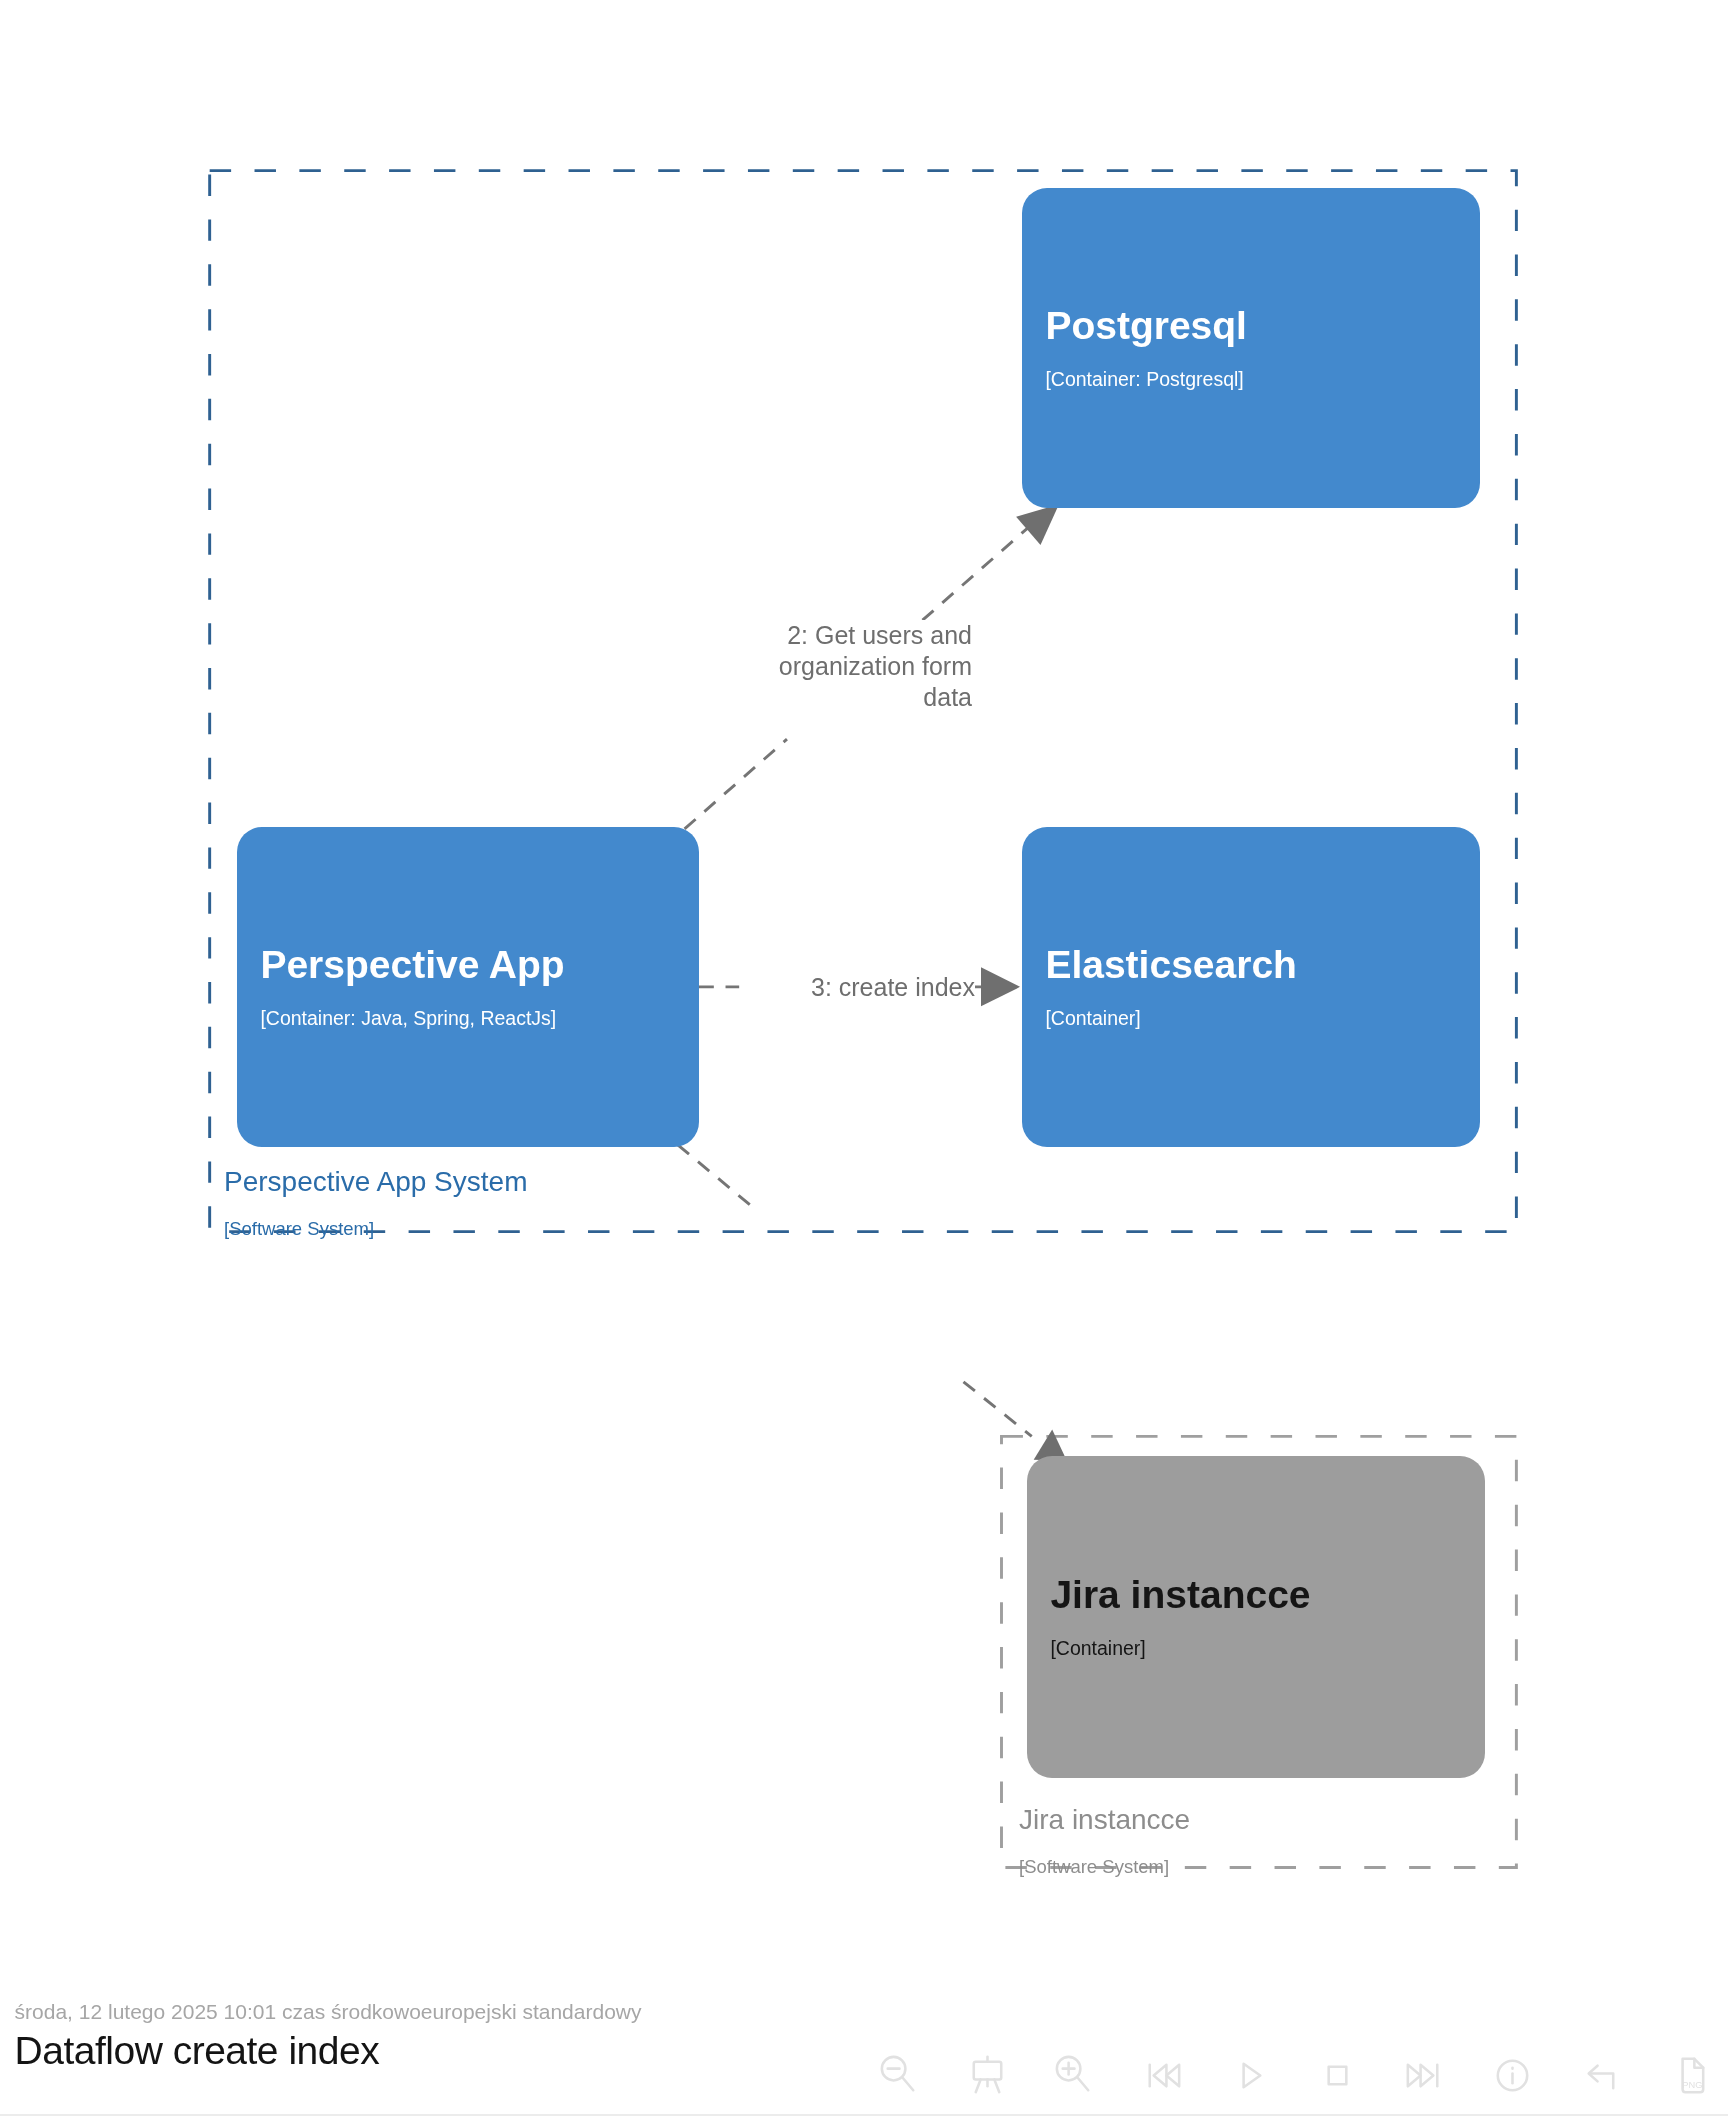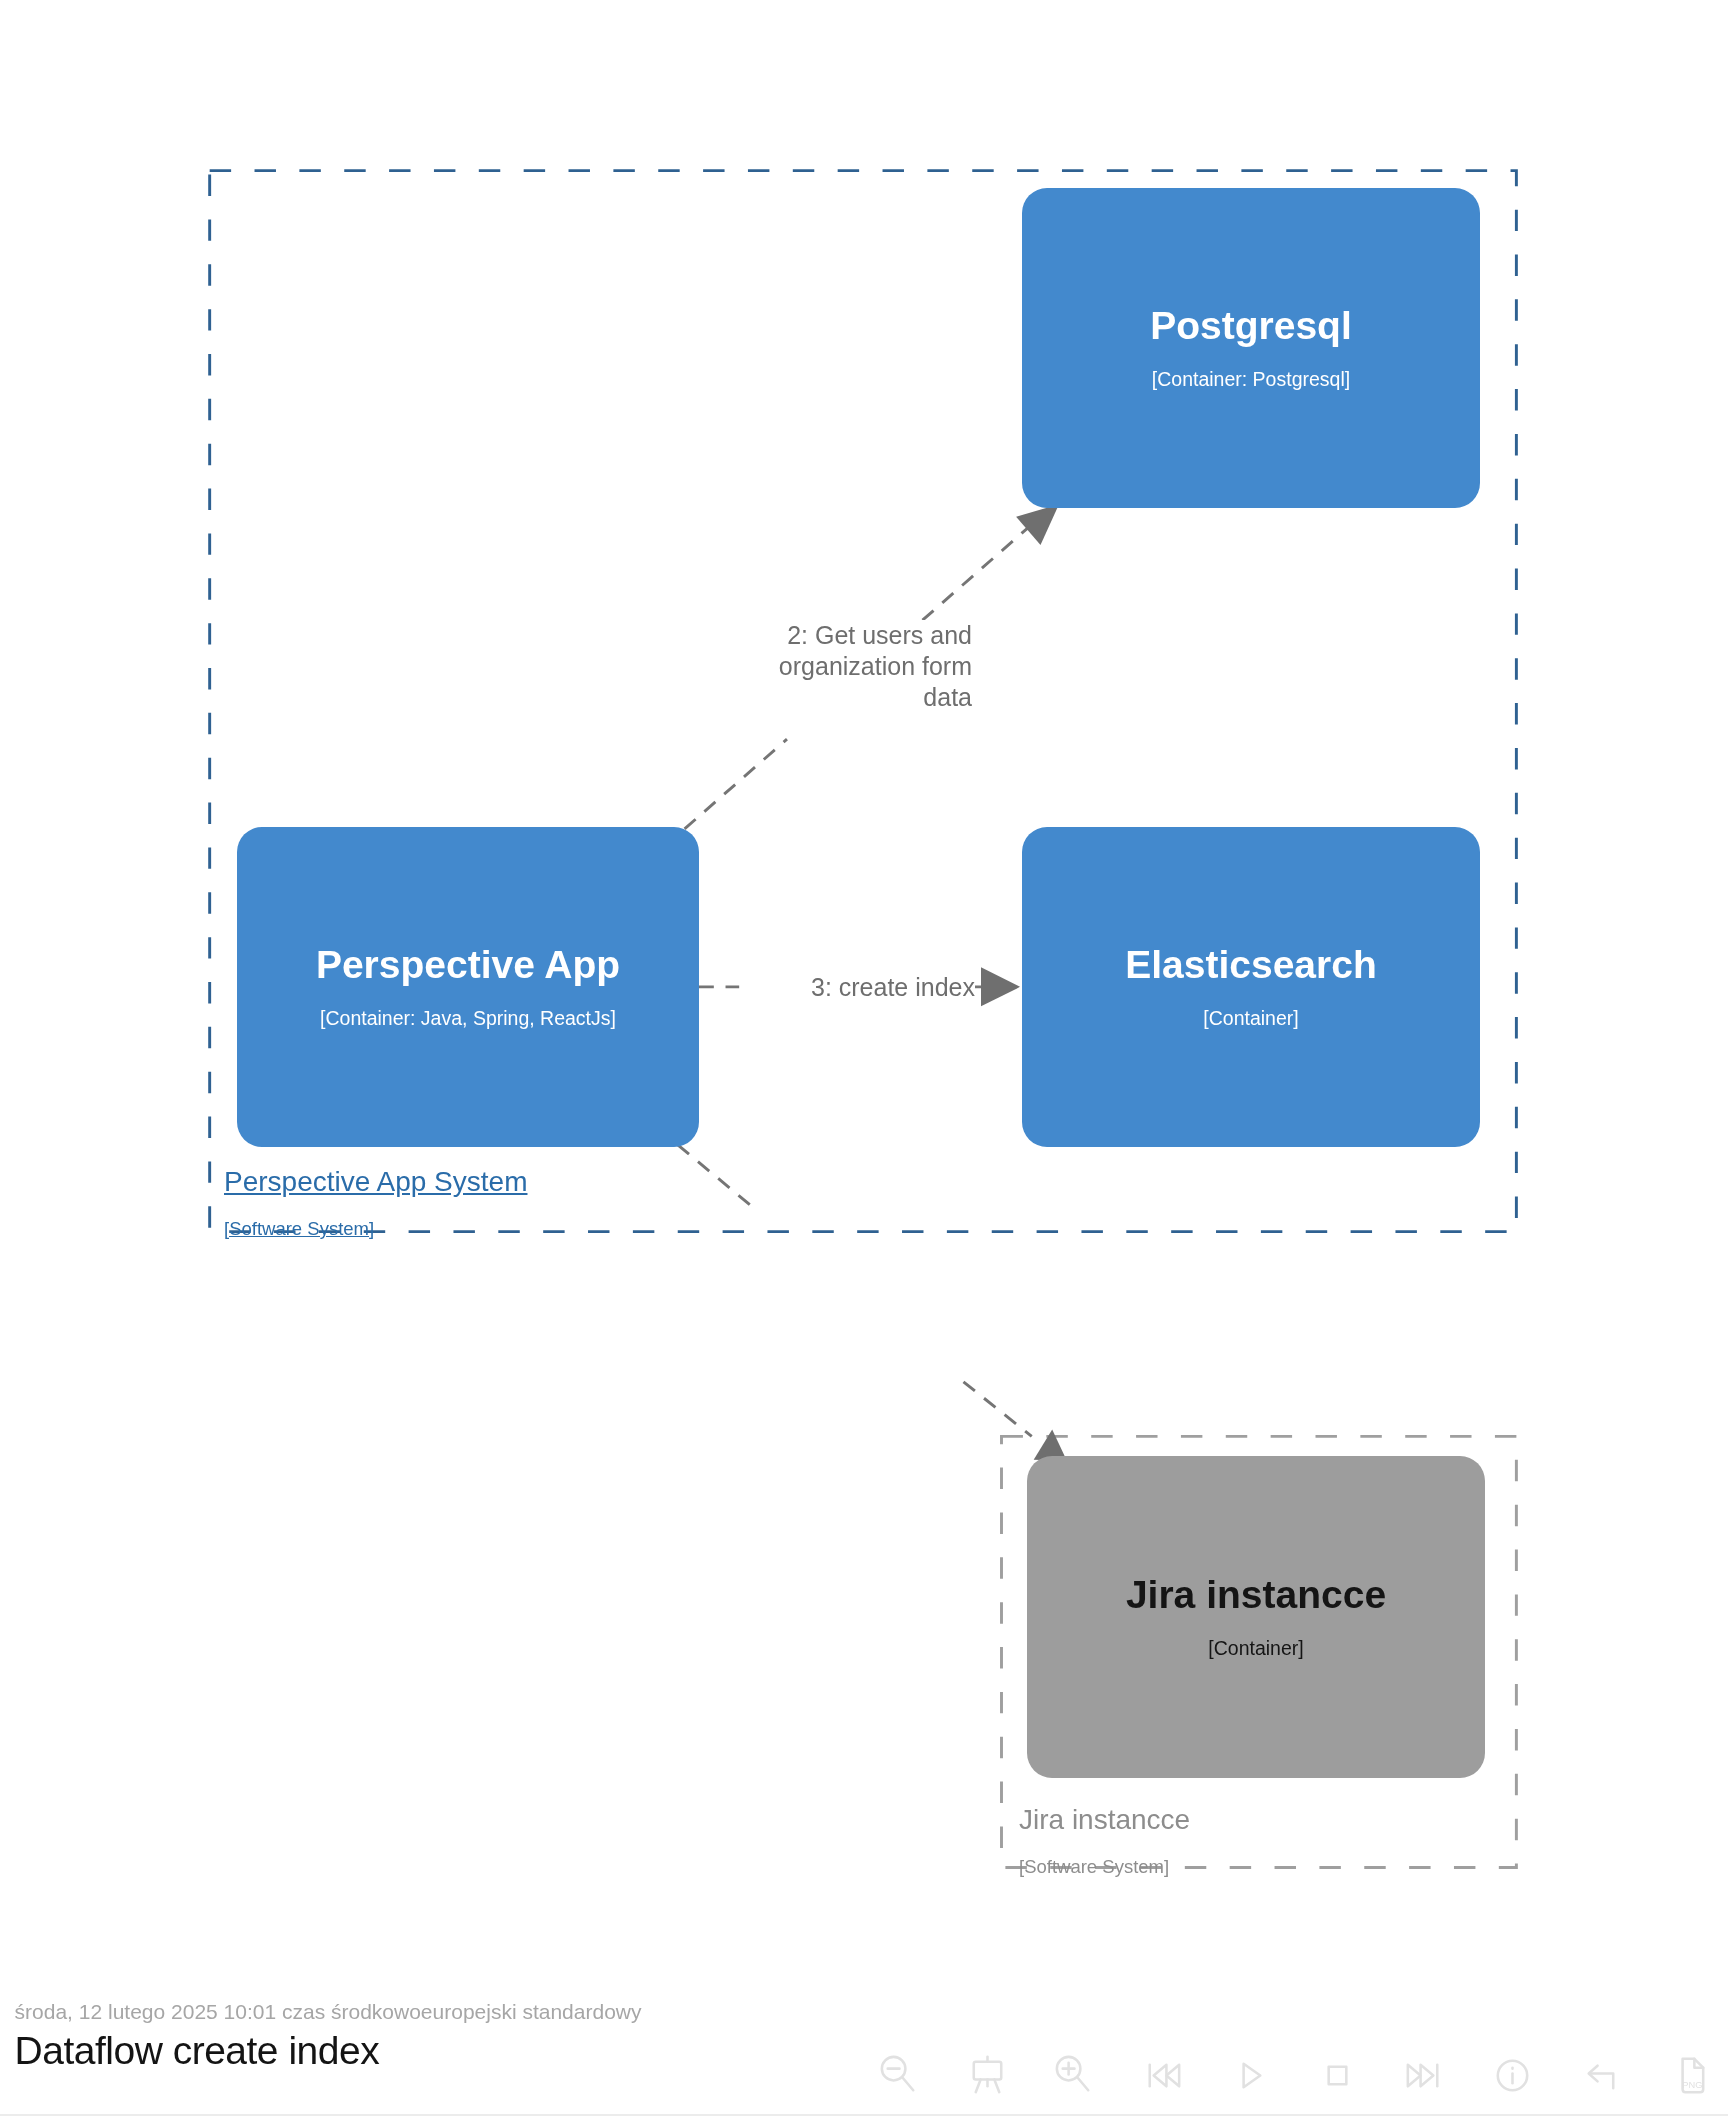--- a/index.html
+++ b/index.html
@@ -1,33 +1,33 @@
 <!DOCTYPE html>
 <html><head>
 <meta charset="utf-8">
 <style>
   html,body{margin:0;padding:0;background:#fff;}
   body{font-family:"Liberation Sans","DejaVu Sans",sans-serif;}
   .canvas{position:relative;width:1728px;height:2120px;background:#fff;overflow:hidden;}
   .layer{position:absolute;left:0;top:0;}
 
   .node{position:absolute;border-radius:25px;display:flex;flex-direction:column;
-        align-items:center;justify-content:center;text-align:center;padding:0 23.4px;box-sizing:border-box;}
+        align-items:flex-start;justify-content:center;text-align:center;padding:0 23.4px;box-sizing:border-box;}
   .node.blue{background:#4389cd;color:#ffffff;}
   .node.gray{background:#9d9d9d;color:#151515;}
   .node-title{font-size:39px;font-weight:bold;line-height:1.1;}
   .node-sub{font-size:19.5px;margin-top:21px;}
 
   .rel-label{position:absolute;font-size:25px;line-height:1.24;color:#6e6e6e;
              text-align:right;background:#ffffff;}
 
   .bnd-label{position:absolute;text-align:left;}
   .bnd-name{font-size:28px;}
   .bnd-type{font-size:18.5px;margin-top:20px;}
-  .blue-label{color:#2a6ca9;text-decoration:underline;}
+  .blue-label{color:#2a6ca9;}
   .gray-label{color:#8d8d8d;}
 
   .page-title{position:absolute;left:14.6px;top:2029px;font-size:39px;color:#141414;letter-spacing:-0.5px;}
   .page-sub{position:absolute;left:14.6px;top:2000px;font-size:21px;color:#a6a6a6;}
 
   .toolbar{position:absolute;left:874px;top:2049px;width:839px;height:53px;
            display:flex;justify-content:space-between;align-items:center;}
   .tool{width:51px;height:51px;cursor:pointer;}
   .tool svg{width:51px;height:51px;display:block;}
   .tool .st{fill:none;stroke:#e1e1e1;stroke-width:2.6;stroke-linecap:round;stroke-linejoin:round;}

